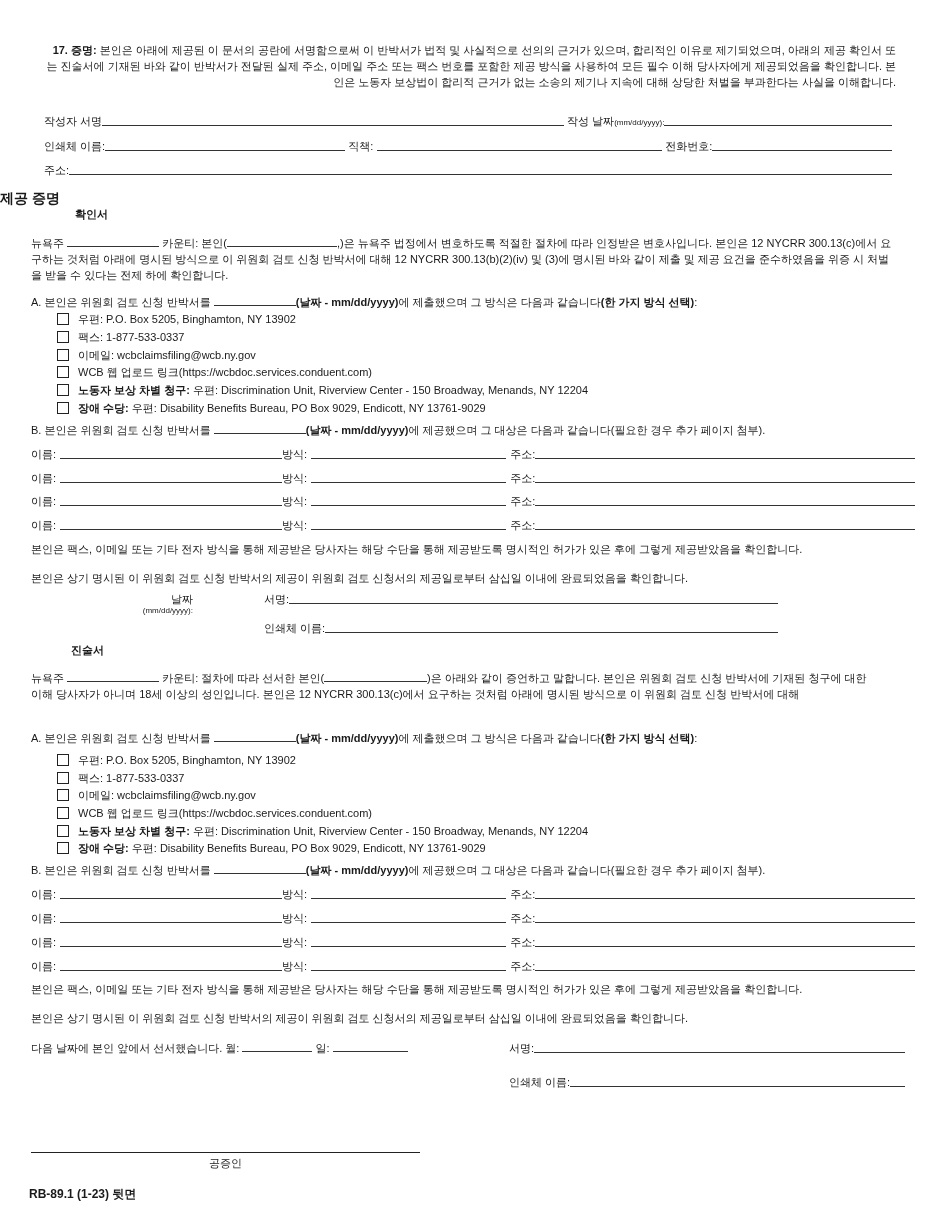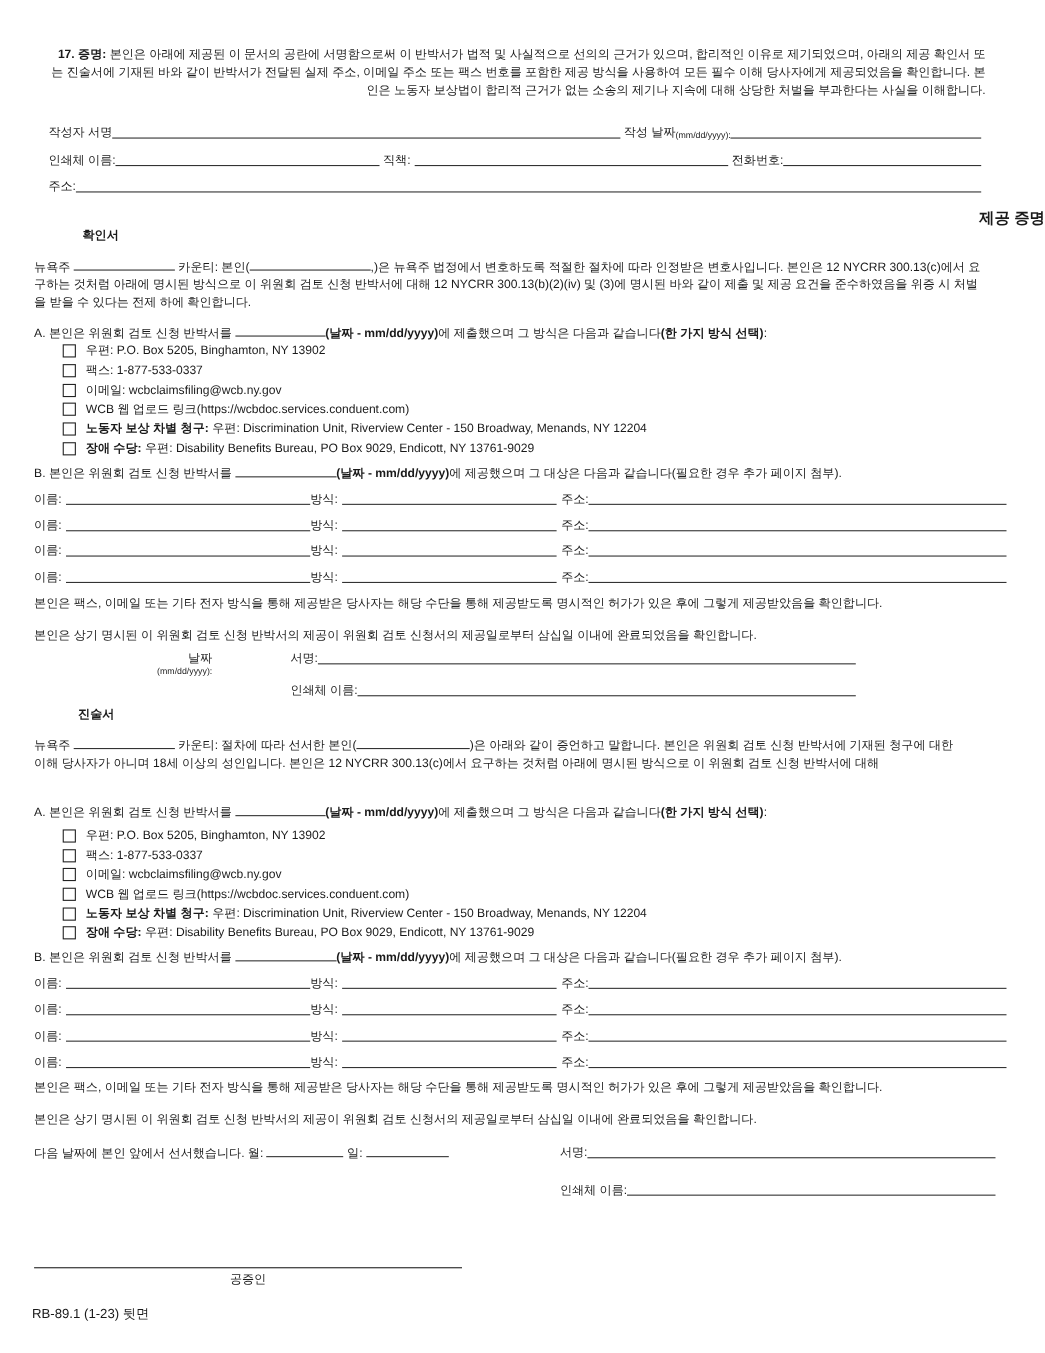--- a/index.html
+++ b/index.html
@@ -9,21 +9,21 @@
     font-size: 11px; color: #1a1a1a; line-height: 1.3;
   }
   .abs { position: absolute; white-space: nowrap; }
   .para { position: absolute; white-space: normal; line-height: 16px; }
   b, .b { font-weight: bold; }
   .small { font-size: 8px; }
   .line { display: inline-block; border-bottom: 1px solid #333; height: 10px; vertical-align: baseline; }
   .fillrow { position: absolute; display: flex; align-items: flex-end; white-space: nowrap; }
   .fillrow .grow { flex: 1; border-bottom: 1px solid #333; height: 10px; margin-bottom: 2px; }
   .fixed { border-bottom: 1px solid #333; height: 10px; margin-bottom: 2px; display: inline-block; }
-  .title { position: absolute; left: 0; width: 950px; text-align: right; font-size: 14px; font-weight: bold; }
+  .title { position: absolute; left: 0; width: 950px; text-align: left; font-size: 14px; font-weight: bold; }
   .cb-row { position: absolute; left: 57px; display: flex; align-items: center; gap: 9px; white-space: nowrap; }
   .cb { width: 12px; height: 12px; border: 1px solid #222; box-sizing: border-box; background: #fff; }
   .hr { position: absolute; border-top: 1px solid #222; }
 </style>
 </head>
 <body>
 
 <div class="para" style="left:44px; top:42px; width:852px;text-align:right;">
   <b>17. 증명:</b>
   <span>본인은 아래에 제공된 이 문서의 공란에 서명함으로써 이 반박서가 법적 및 사실적으로 선의의 근거가 있으며, 합리적인 이유로 제기되었으며, 아래의 제공 확인서 또는 진술서에 기재된 바와 같이 반박서가 전달된 실제 주소, 이메일 주소 또는 팩스 번호를 포함한 제공 방식을 사용하여 모든 필수 이해 당사자에게 제공되었음을 확인합니다. 본인은 노동자 보상법이 합리적 근거가 없는 소송의 제기나 지속에 대해 상당한 처벌을 부과한다는 사실을 이해합니다.</span>
@@ -237,13 +237,13 @@
   <span class="grow"></span>
 </div>
 <div class="fillrow" style="left:509px; top:1075px; width:396px;">
   <span>인쇄체 이름:</span>
   <span class="grow"></span>
 </div>
 
 <div class="hr" style="left:31px; top:1152px; width:389px;"></div>
 <div class="abs" style="left:209px; top:1156px;">공증인</div>
 
-<div class="abs" style="left:29px; top:1187px; font-size:12px;">RB-89.1 (1-23) 뒷면</div>
+<div class="abs" style="left:29px; top:1187px; font-size:12px;font-weight:bold;">RB-89.1 (1-23) 뒷면</div>
 
 </body></html>

